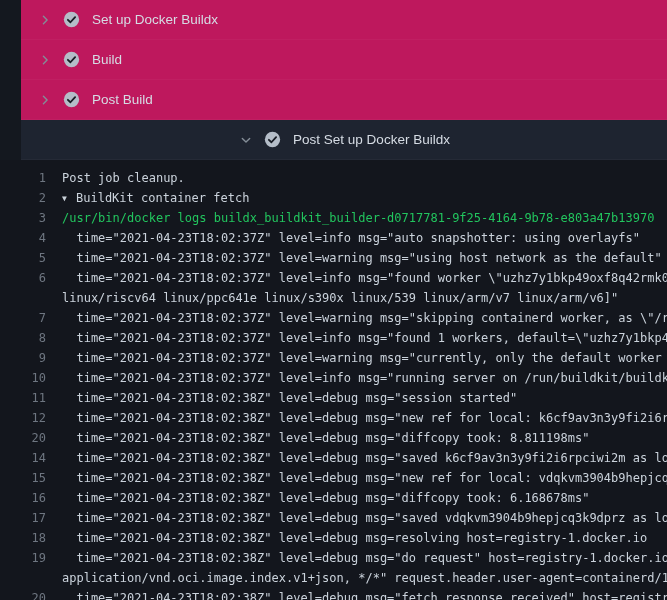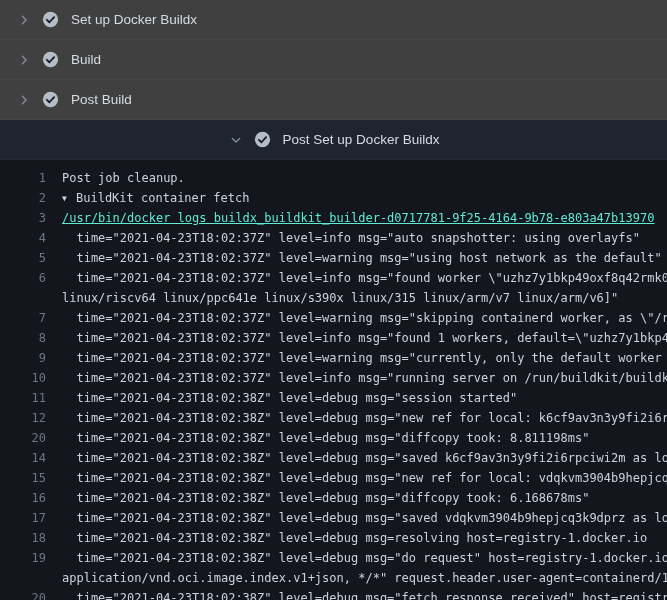--- a/index.html
+++ b/index.html
@@ -2,21 +2,21 @@
 <html><head>
 <meta charset="utf-8">
 <style>
   * { margin:0; padding:0; box-sizing:border-box; }
   html,body { width:667px; height:600px; overflow:hidden; }
   body {
     background:#14181f;
     font-family:"Liberation Sans", sans-serif;
     color:#d6dce4;
   }
-  .sections { background:#404040; }
+  .sections { background:#be185d;margin-left:21px; }
   .section {
     height:40px;
     display:flex;
     align-items:center;
     padding:0 16px;
     cursor:pointer;
     font-size:13.5px;
     color:#d6dce4;
     border-bottom:1px solid rgba(255,255,255,0.03);
   }
@@ -40,21 +40,21 @@
     color:#6e7681;
     cursor:pointer;
     user-select:none;
   }
   .lt {
     margin-left:16px;
     white-space:pre;
     overflow:hidden;
     flex:1;
   }
-  .cmd { color:#5eead4;text-decoration:underline; }
+  .cmd { color:#22c55e; }
   .tri {
     display:inline-block;
     width:14px;
     font-size:8px;
     color:#c9d1d9;
     vertical-align:1px;
   }
 </style>
 </head>
 <body>
@@ -149,21 +149,21 @@
     <span class="ln">5</span>
     <span class="lt">  time="2021-04-23T18:02:37Z" level=warning msg="using host network as the default"</span>
   </div>
 
   <div class="row">
     <span class="ln">6</span>
     <span class="lt">  time="2021-04-23T18:02:37Z" level=info msg="found worker \"uzhz7y1bkp49oxf8q42rmk0xj</span>
   </div>
   <div class="row">
     <span class="ln"></span>
-    <span class="lt">linux/riscv64 linux/ppc641e linux/s390x linux/315 linux/arm/v7 linux/arm/v6]"</span>
+    <span class="lt">linux/riscv64 linux/ppc641e linux/s390x linux/539 linux/arm/v7 linux/arm/v6]"</span>
   </div>
 
   <div class="row">
     <span class="ln">7</span>
     <span class="lt">  time="2021-04-23T18:02:37Z" level=warning msg="skipping containerd worker, as \"/run</span>
   </div>
 
   <div class="row">
     <span class="ln">8</span>
     <span class="lt">  time="2021-04-23T18:02:37Z" level=info msg="found 1 workers, default=\"uzhz7y1bkp49o</span>

